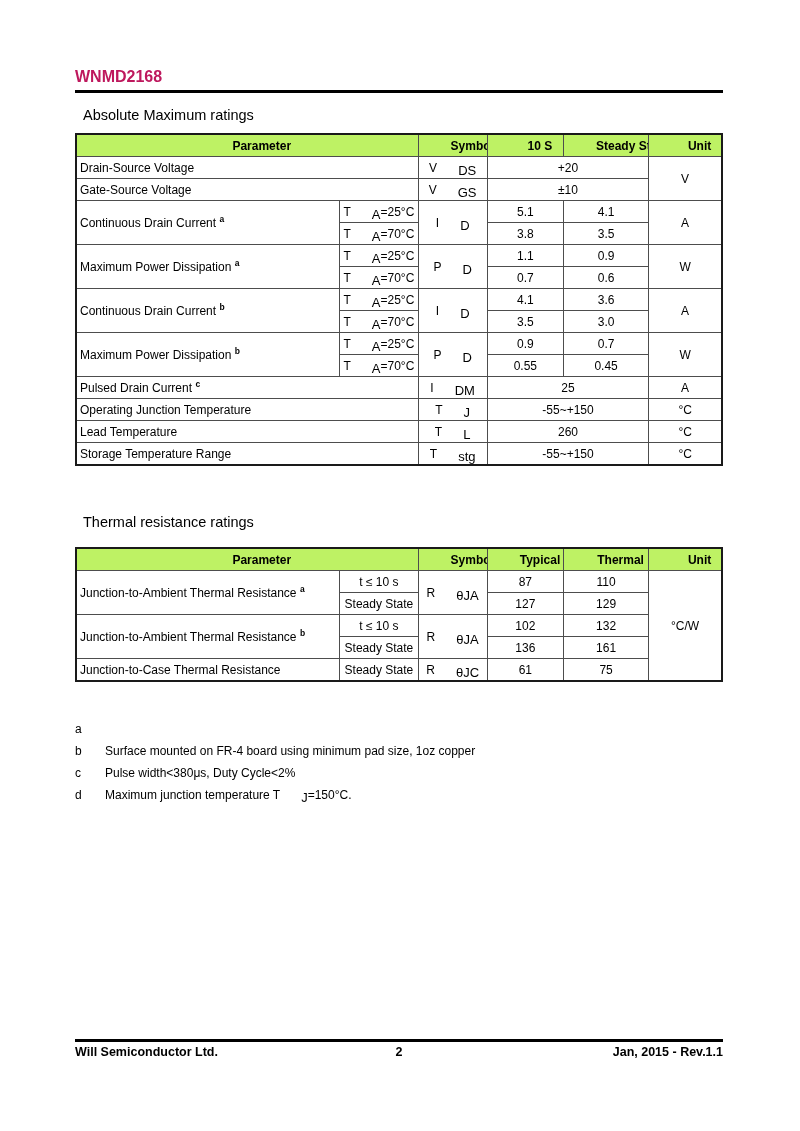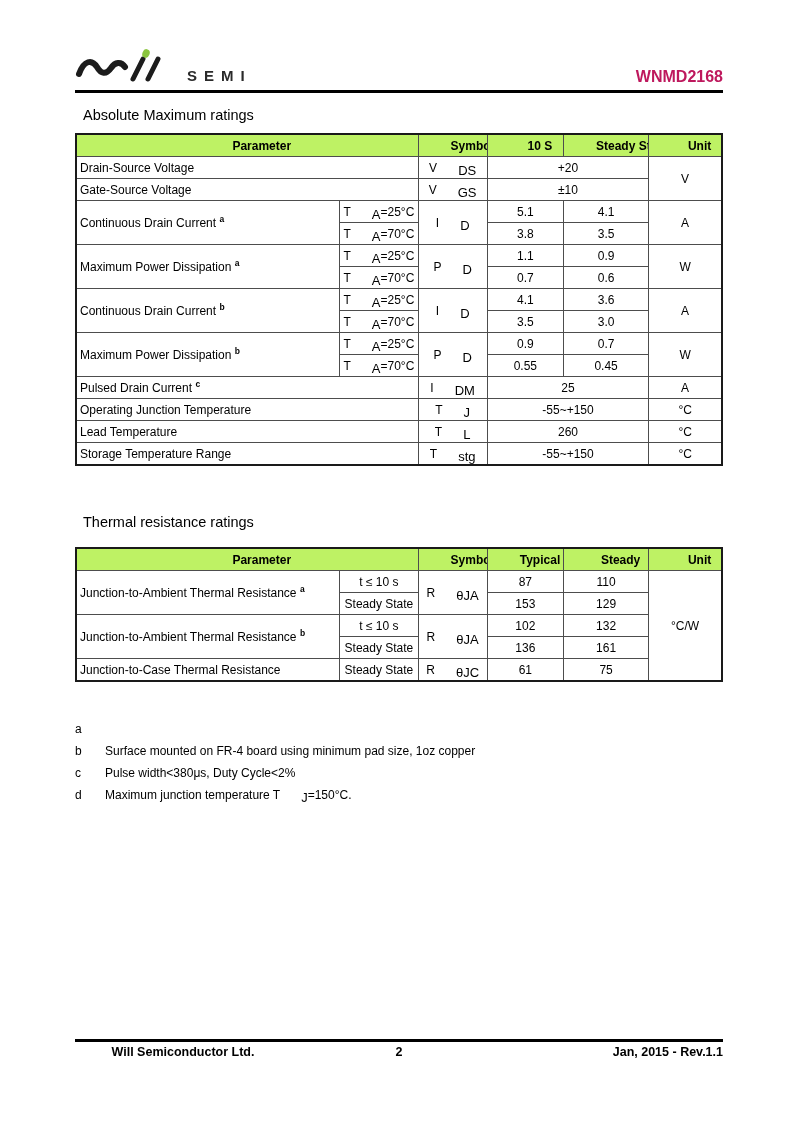--- a/index.html
+++ b/index.html
@@ -57,39 +57,30 @@
   
   .footnotes { position:absolute; left:75px; top:722px; width:648px; font-size:12px; color:#000; }
   .footnote { display:flex; height:22px; align-items:flex-start; }
   .footnote-label { width:30px; flex:0 0 30px; }
 
   
   .footer-row {
     position:absolute; left:75px; top:1045px; width:648px;
     display:flex; font-weight:bold; font-size:12.5px; color:#000;
   }
-  .footer-row .fl { flex:1; text-align:center; }
+  .footer-row .fl { flex:1; text-align:left; }
   .footer-row .fc { flex:1; text-align:center; }
   .footer-row .fr { flex:1; text-align:right; }
 </style>
 </head>
 <body>
 
 <div class="page">
 
   <div class="header">
-    <div class="logo">
-      <svg width="100" height="40" viewBox="0 0 100 40">
-        <path d="M4 26 C 9 12, 17 11, 22 19 C 26 26, 31 27, 36 20 C 40 14, 46 13, 50 19" fill="none" stroke="#1c1c1c" stroke-width="6" stroke-linecap="round"></path>
-        <path d="M58 31 L 68 11" fill="none" stroke="#1c1c1c" stroke-width="5" stroke-linecap="round"></path>
-        <path d="M73 31 L 83 11" fill="none" stroke="#1c1c1c" stroke-width="5" stroke-linecap="round"></path>
-        <ellipse cx="71" cy="5.5" rx="3.6" ry="4.4" fill="#8bc53f" transform="rotate(22 71 5.5)"></ellipse>
-      </svg>
-      <span class="brand-text">SEMI</span>
-    </div>
     <span class="part-number">WNMD2168</span>
   </div>
   <div class="rule top-rule"></div>
 
   <h2 class="section-title" id="abs-title">Absolute Maximum ratings</h2>
 
   <table class="ds" id="abs-table">
     <colgroup>
       <col style="width:263px">
         <col style="width:78px">
@@ -212,36 +203,36 @@
         <col style="width:69px">
       <col style="width:76px">
         <col style="width:85px">
         <col style="width:73px">
     </colgroup>
     <thead>
       <tr>
         <th colspan="2">Parameter</th>
         <th>Symbol</th>
         <th>Typical</th>
-        <th>Steady</th>
+        <th>Thermal</th>
         <th>Unit</th>
       </tr>
     </thead>
     <tbody>
       <tr>
         <td rowspan="2" class="pl"><span>Junction-to-Ambient Thermal Resistance</span> <sup class="note-ref">a</sup></td>
         <td class="c">t ≤ 10 s</td>
         <td rowspan="2" class="c"><span>R</span><sub>θJA</sub></td>
         <td class="c">87</td>
         <td class="c">110</td>
         <td rowspan="5" class="c">°C/W</td>
       </tr>
       <tr class="sub">
         <td class="c">Steady State</td>
-        <td class="c">153</td>
+        <td class="c">127</td>
         <td class="c">129</td>
       </tr>
       <tr>
         <td rowspan="2" class="pl"><span>Junction-to-Ambient Thermal Resistance</span> <sup class="note-ref">b</sup></td>
         <td class="c">t ≤ 10 s</td>
         <td rowspan="2" class="c"><span>R</span><sub>θJA</sub></td>
         <td class="c">102</td>
         <td class="c">132</td>
       </tr>
       <tr class="sub">

